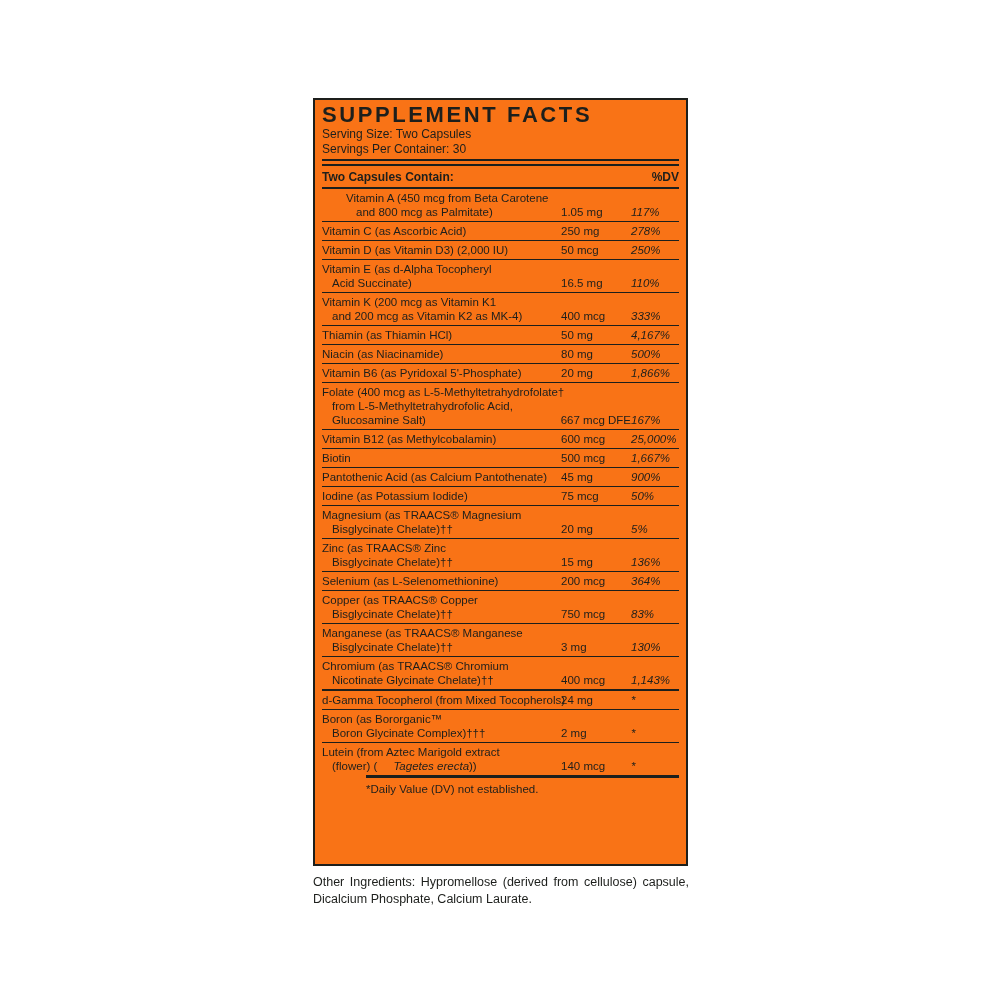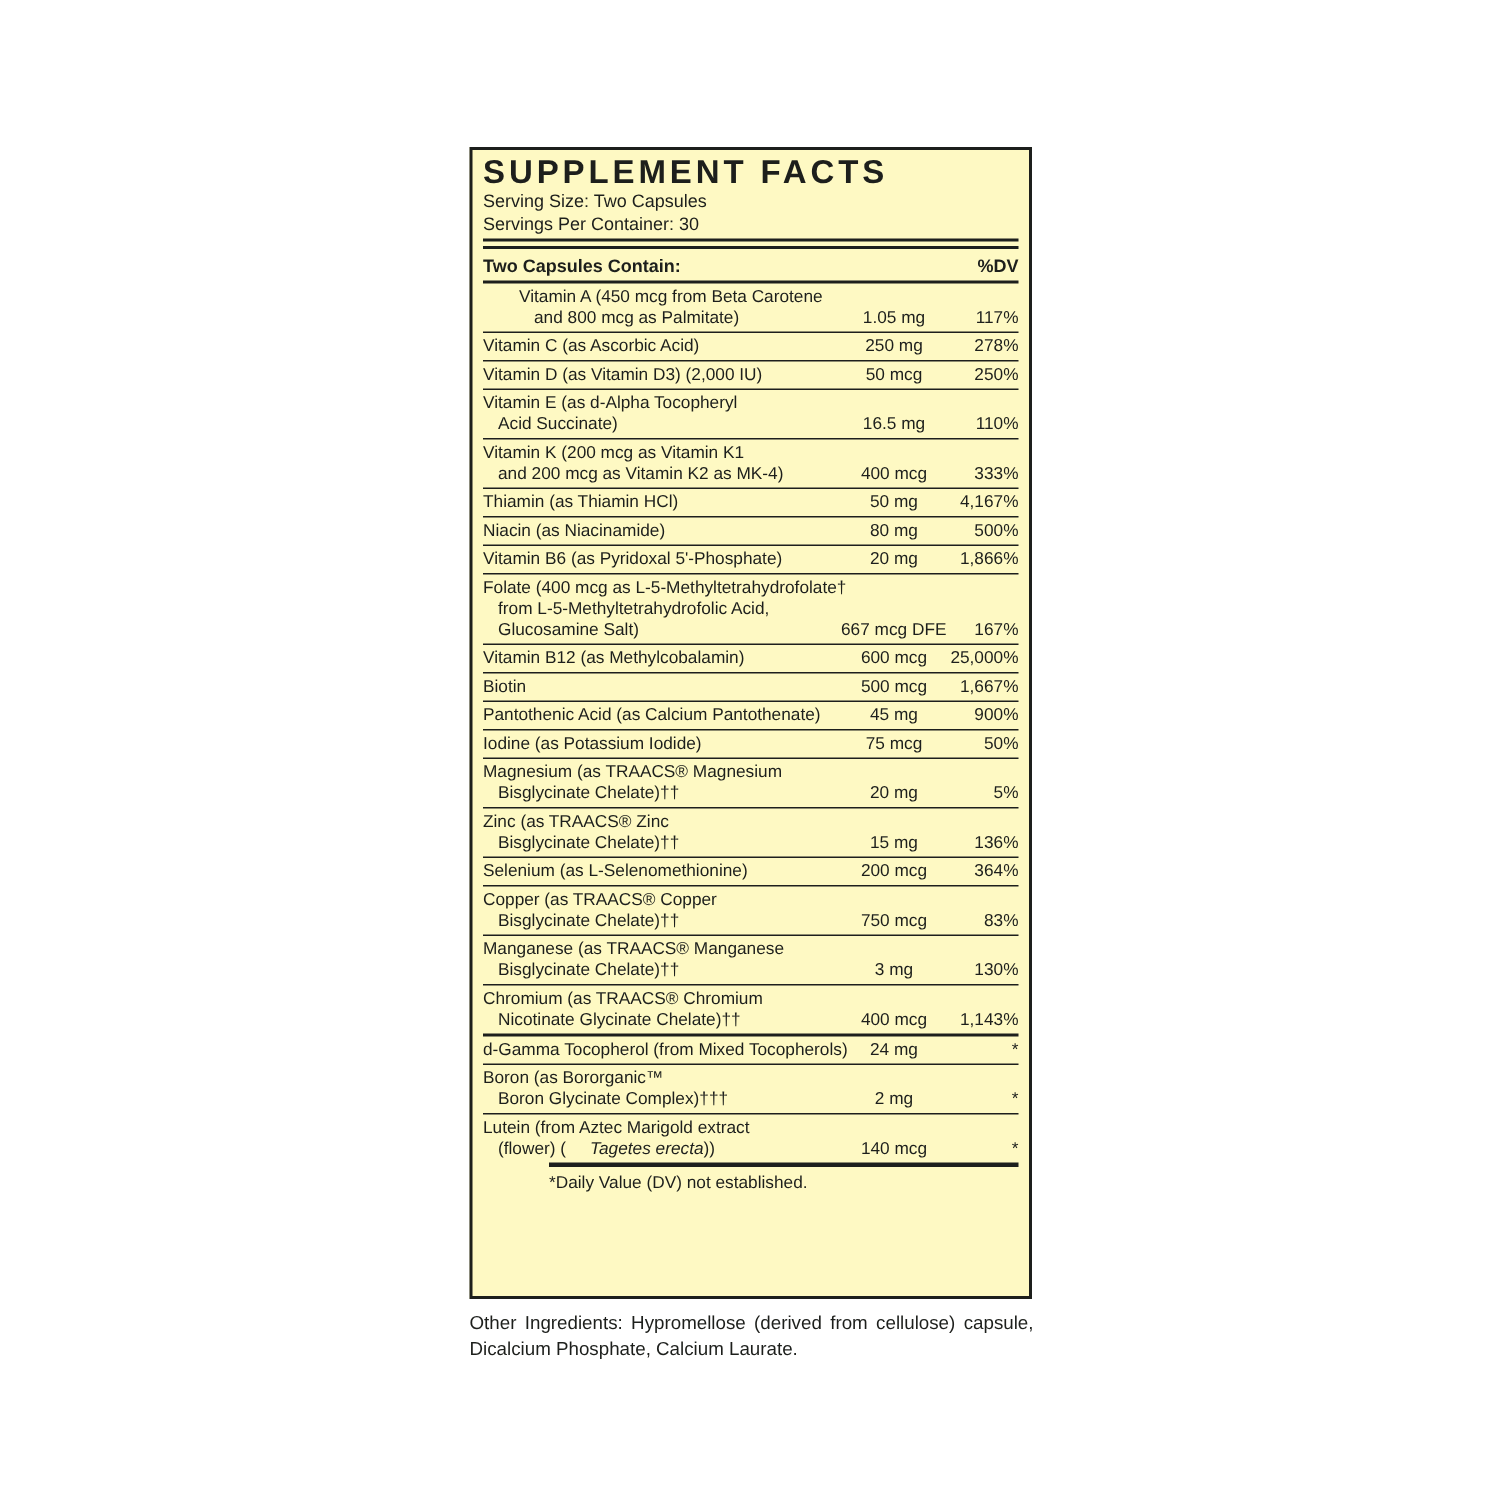--- a/index.html
+++ b/index.html
@@ -21,21 +21,21 @@
   }
   .label-box {
     position: absolute;
     left: 313px;
     top: 98px;
     width: 375px;
     min-height: 768px;
     box-sizing: border-box;
     border: 2px solid #1d1f1c;
     padding: 3px 7px 5px 7px;
-    background: #fef9c3;
+    background: #f97316;
   }
   .label-title {
     font-size: 22px;
     font-weight: bold;
     letter-spacing: 2.6px;
     line-height: 24px;
     white-space: nowrap;
   }
   .serving-line {
     font-size: 12px;
@@ -65,27 +65,28 @@
     font-size: 11.5px;
     line-height: 14px;
   }
   .row:first-child { border-top: none; margin-left: 24px; }
   .row.thick-top { border-top: 2.5px solid #1d1f1c; }
   .row .name { flex: 1 1 auto; min-width: 0; }
   .row .name div { white-space: nowrap; }
   .row .name .cont { padding-left: 10px; }
   .row .amount {
     flex: 0 0 70px;
-    text-align: center;
+    text-align: left;
     white-space: nowrap;
   }
   .row .dv {
     flex: 0 0 48px;
-    text-align: right;
-    white-space: nowrap;
+    text-align: left;
+    white-space: nowrap;
+    font-style: italic;
   }
   .dv-footnote {
     border-top: 3px solid #1d1f1c;
     font-size: 11.5px;
     line-height: 14px;
     padding: 4px 0 2px 0;
     margin-left: 44px;
   }
   .other-ingredients {
     position: absolute;

